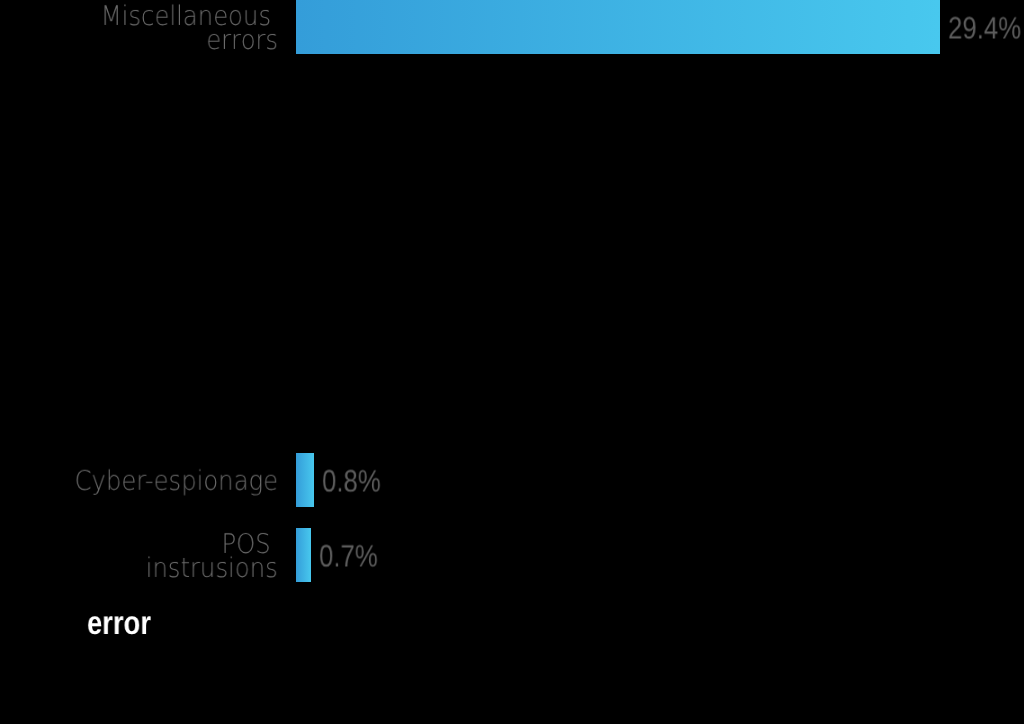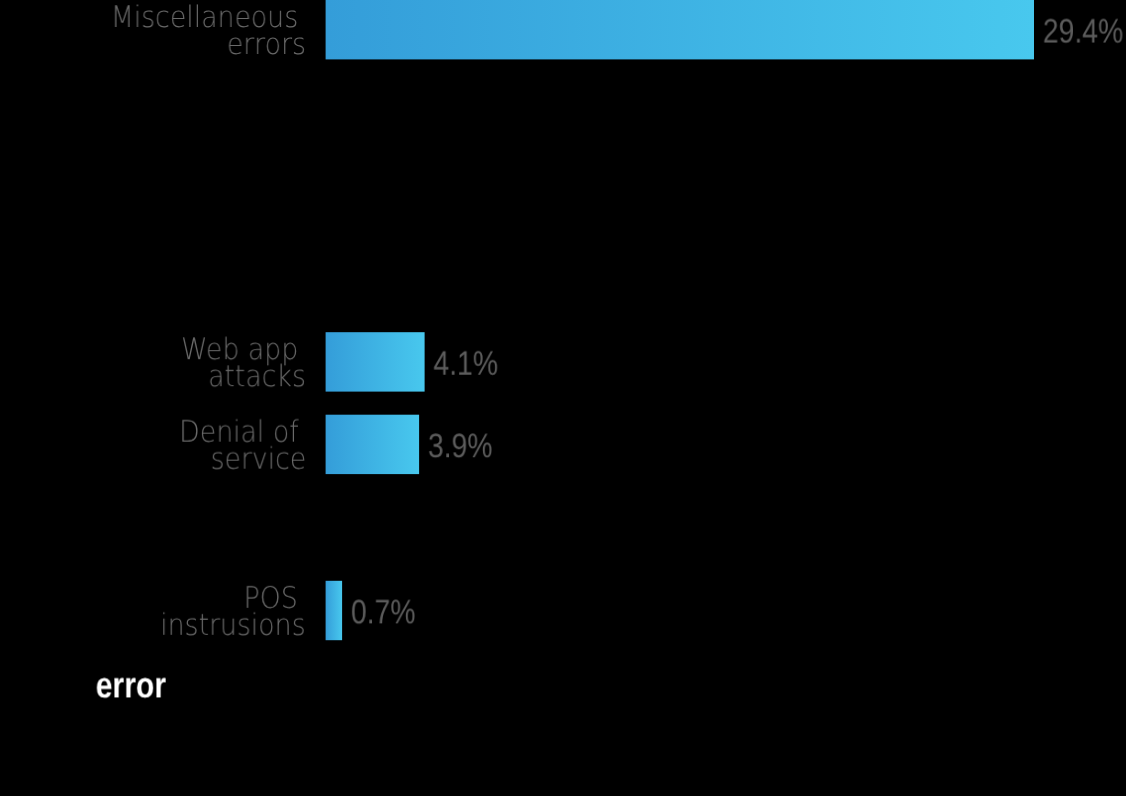--- a/index.html
+++ b/index.html
@@ -41,38 +41,29 @@
       <span class="catline wrap">Miscellaneous</span>
       <span class="catline">errors</span>
     </div>
     <div class="bar" style="width:643.5px"></div>
     <div class="val" style="left:947.5px">29.4%</div>
   </div>
 
 
 
 
-  <div class="row" style="top:301.8px">
+
+
+  <div class="row" style="top:452.9px">
     <div class="cat">
-      <span class="catline wrap">Web app</span>
-      <span class="catline">attacks</span>
+      <span class="catline">Cyber-espionage</span>
     </div>
-    <div class="bar" style="width:89.74px"></div>
-    <div class="val" style="left:393.74px">4.1%</div>
+    <div class="bar" style="width:17.51px"></div>
+    <div class="val" style="left:321.51px">0.8%</div>
   </div>
-
-  <div class="row" style="top:377.35px">
-    <div class="cat">
-      <span class="catline wrap">Denial of</span>
-      <span class="catline">service</span>
-    </div>
-    <div class="bar" style="width:85.36px"></div>
-    <div class="val" style="left:389.36px">3.9%</div>
-  </div>
-
 
   <div class="row" style="top:528.45px">
     <div class="cat">
       <span class="catline wrap">POS</span>
       <span class="catline">instrusions</span>
     </div>
     <div class="bar" style="width:15.32px"></div>
     <div class="val" style="left:319.32px">0.7%</div>
   </div>
 

